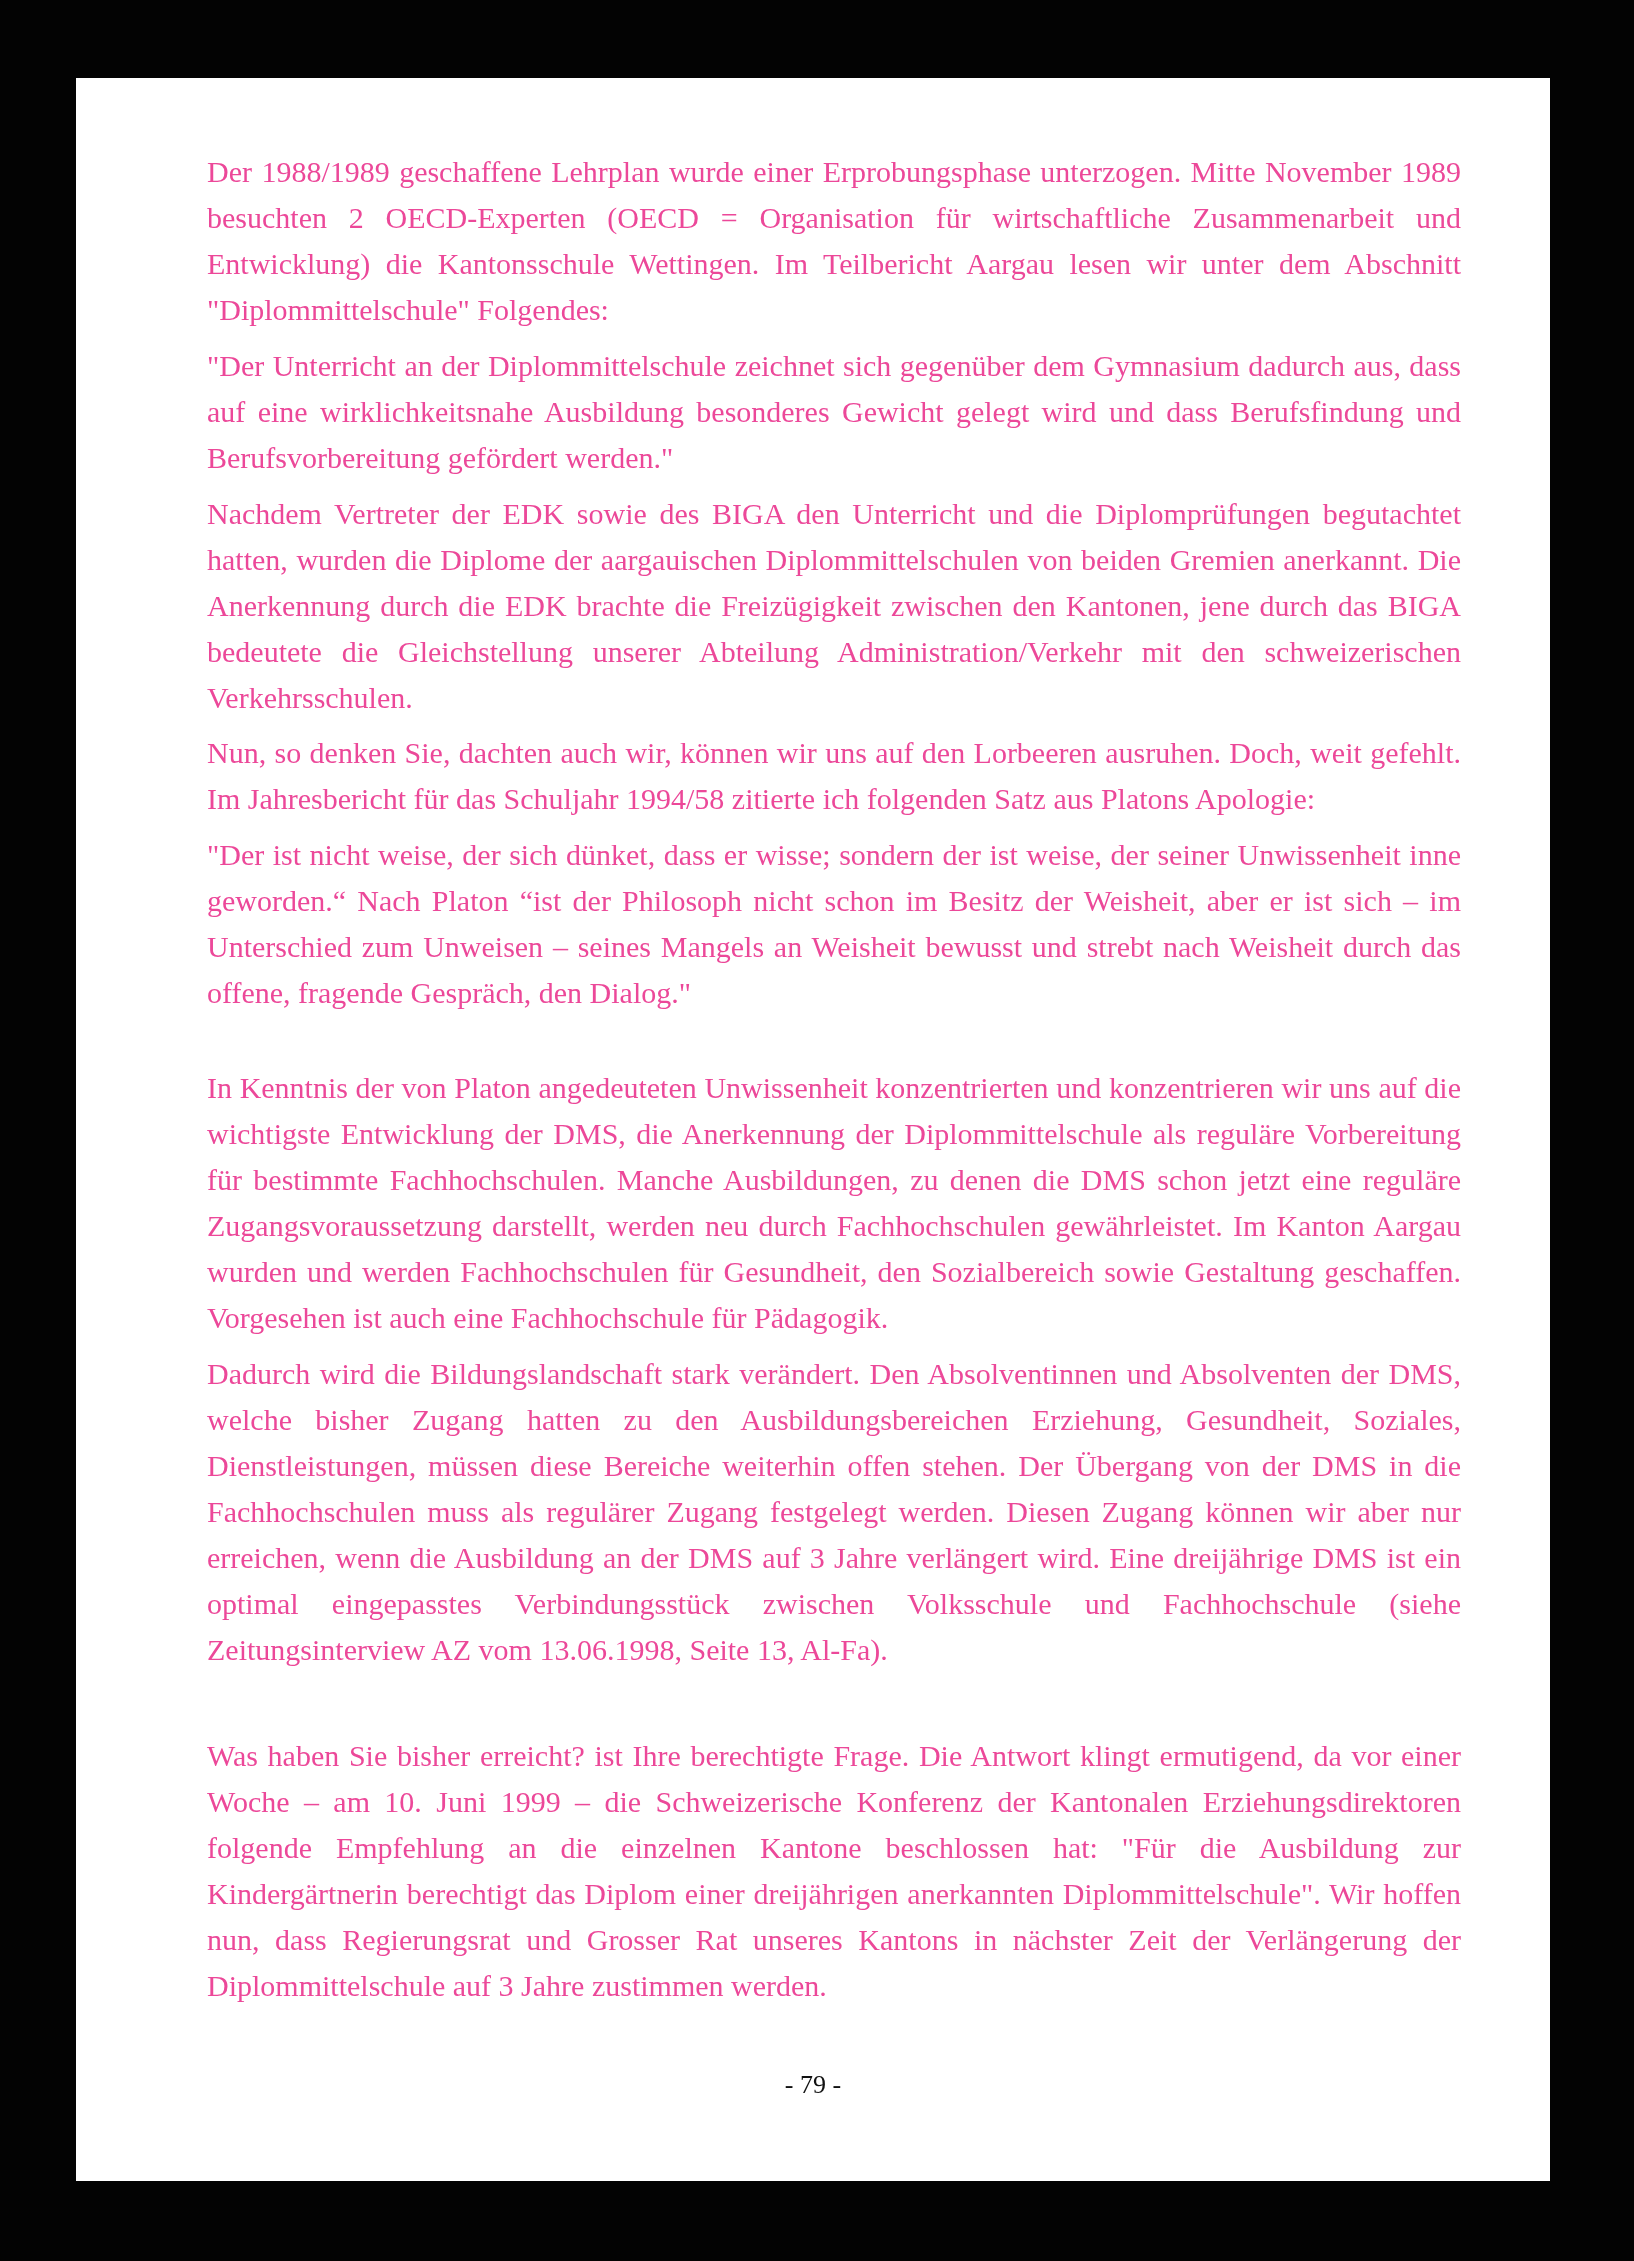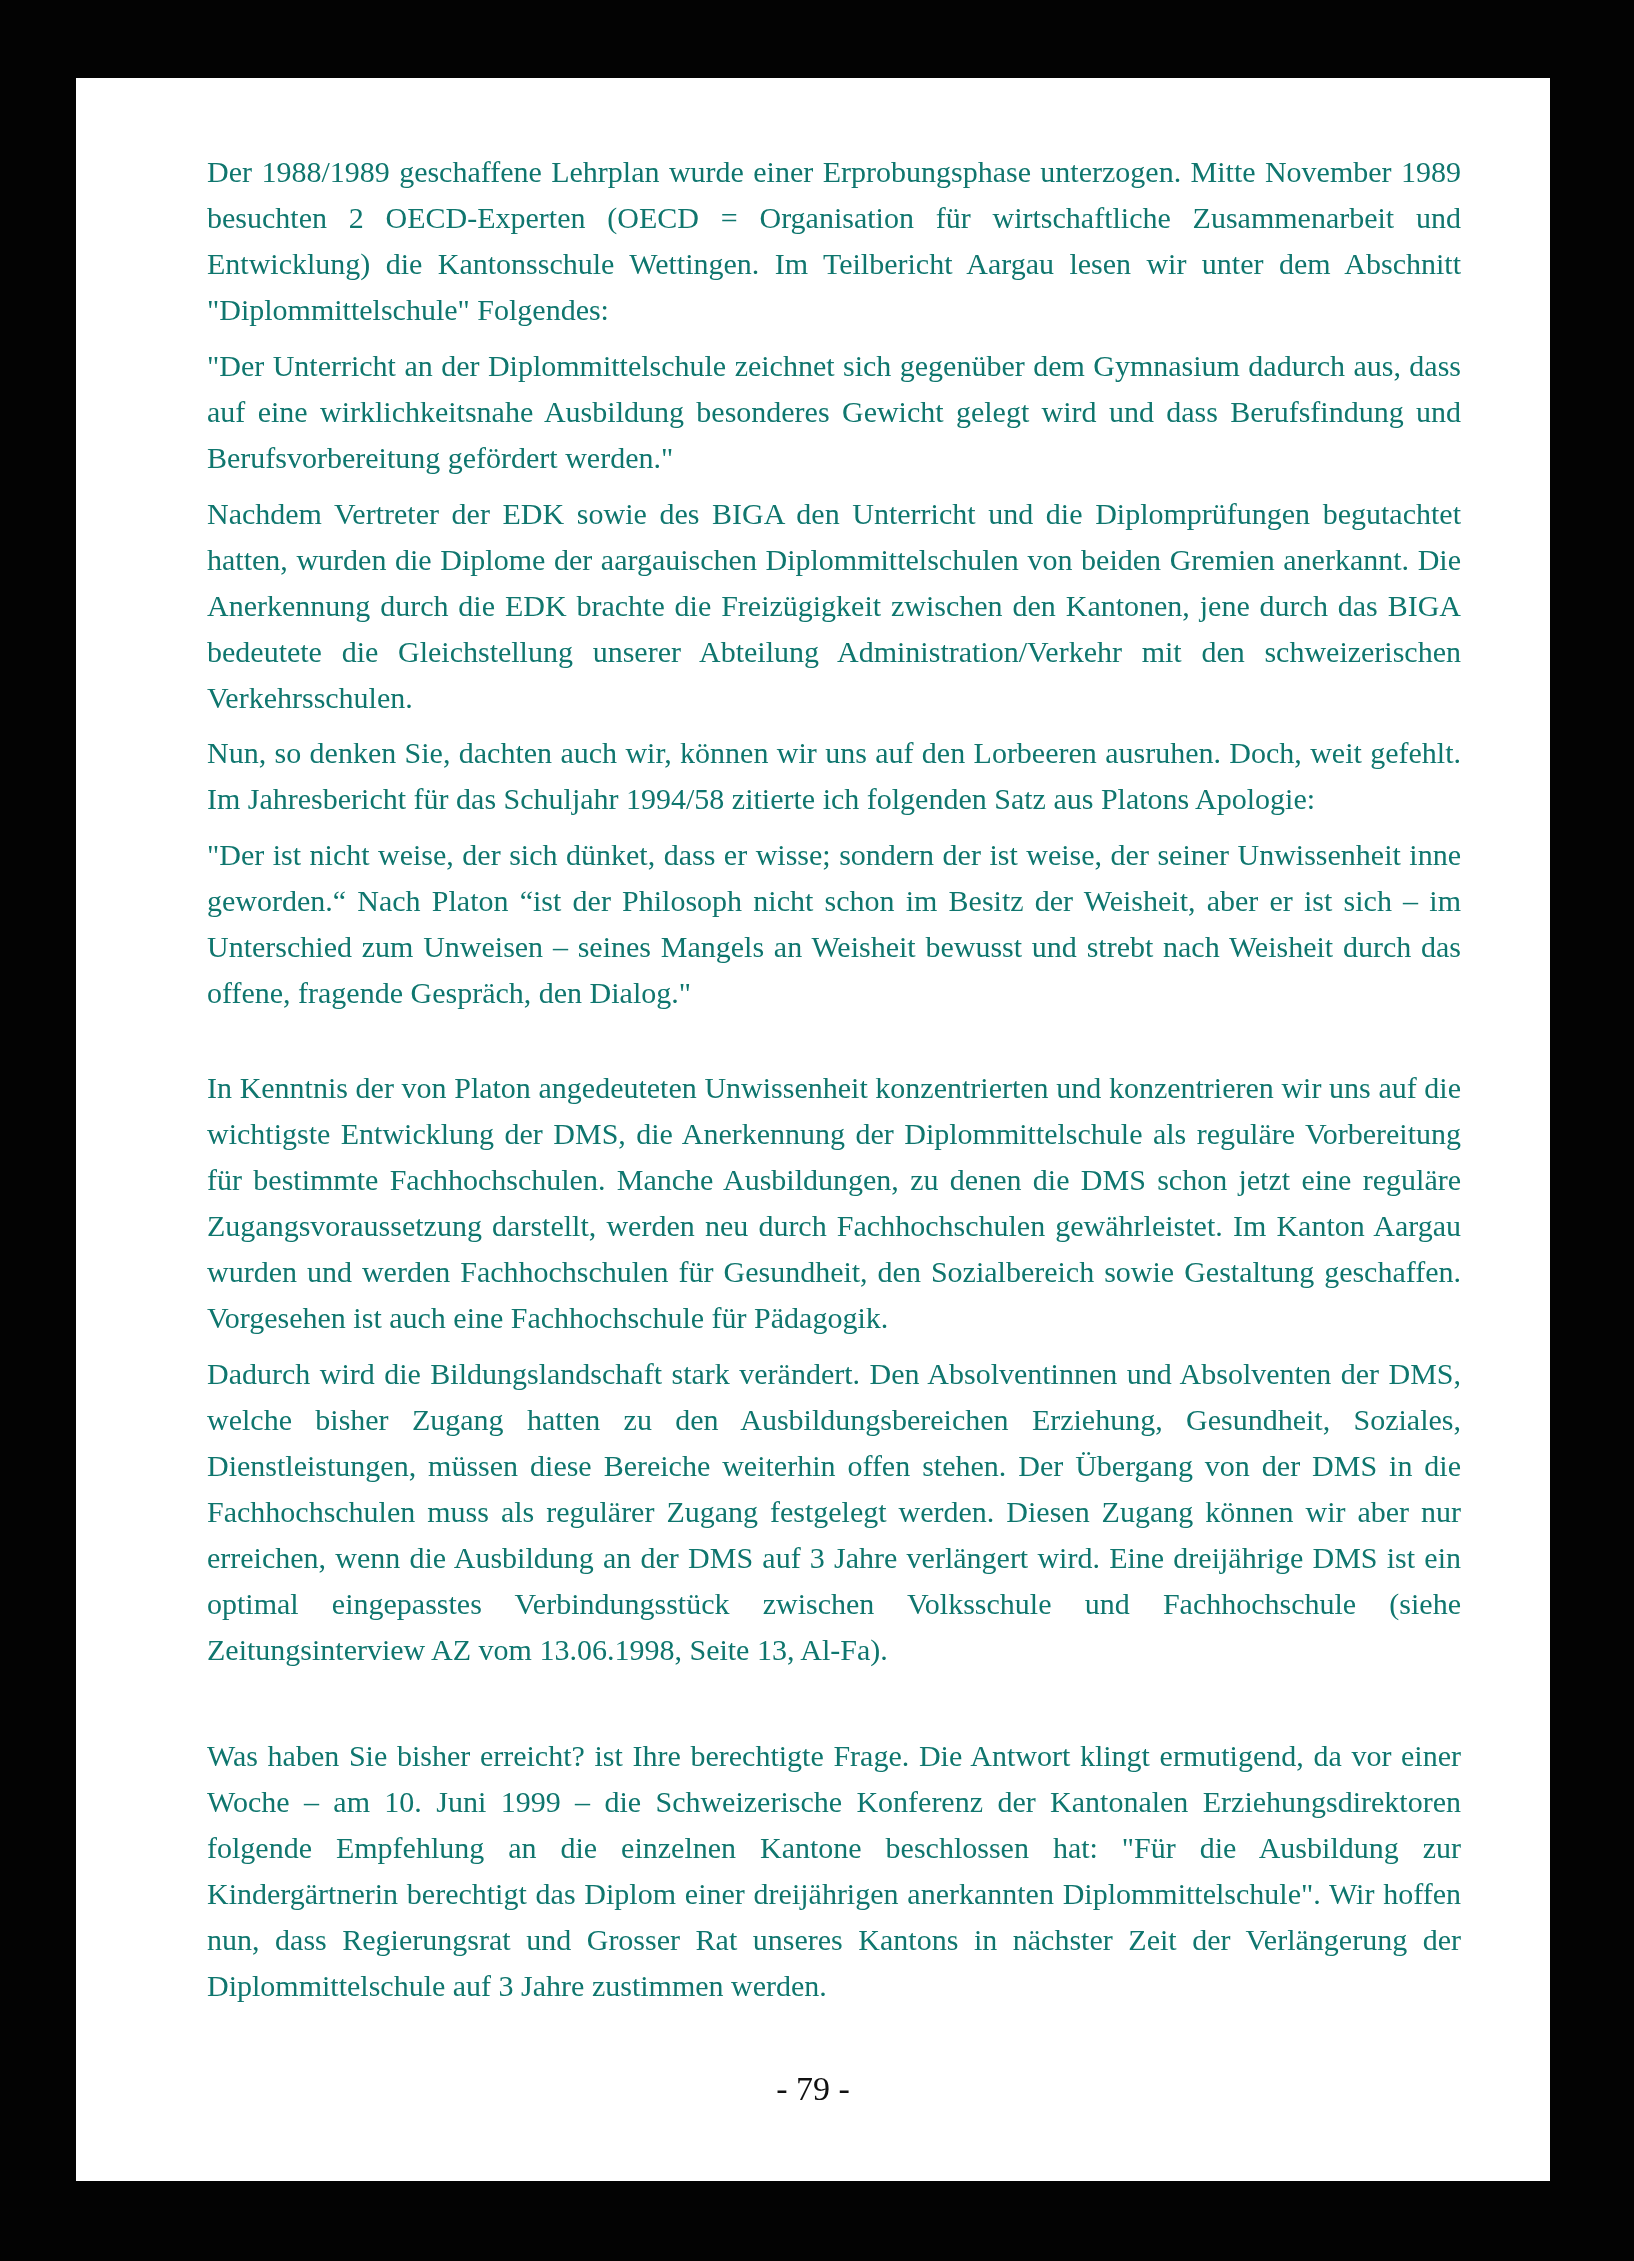--- a/index.html
+++ b/index.html
@@ -22,21 +22,21 @@
       background: #ffffff;
     }
     .text-column {
       position: absolute;
       left: 131px;
       top: 71px;
       width: 1254px;
       font-family: "Liberation Serif", "DejaVu Serif", serif;
       font-size: 30px;
       line-height: 46px;
-      color: #0f766e;
+      color: #ec4899;
       text-align: justify;
     }
     .para {
       margin: 0 0 9.8px 0;
       text-align: justify;
     }
     .para.gap-before {
       margin-top: 49px;
     }
     .para.gap-before-large {
@@ -45,21 +45,21 @@
     .bold {
       font-weight: normal;
     }
     .page-number {
       position: absolute;
       left: 0;
       width: 100%;
       top: 1992px;
       text-align: center;
       font-family: "Liberation Serif", "DejaVu Serif", serif;
-      font-size: 34px;
+      font-size: 26px;
       color: #111111;
     }
   </style>
 </head>
 <body>
 
 <div class="page">
   <div class="text-column">
     <p class="para">Der 1988/1989 geschaffene Lehrplan wurde einer Erprobungsphase unterzogen. Mitte November 1989 besuchten 2 OECD-Experten (OECD = Organisation für wirtschaftliche Zusammenarbeit und Entwicklung) die Kantonsschule Wettingen. Im Teilbericht Aargau lesen wir unter dem Abschnitt "Diplommittelschule" Folgendes:</p>
     <p class="para">"Der Unterricht an der Diplommittelschule zeichnet sich gegenüber dem Gymnasium dadurch aus, dass auf eine wirklichkeitsnahe Ausbildung besonderes Gewicht gelegt wird und dass Berufsfindung und Berufsvorbereitung gefördert werden."</p>

